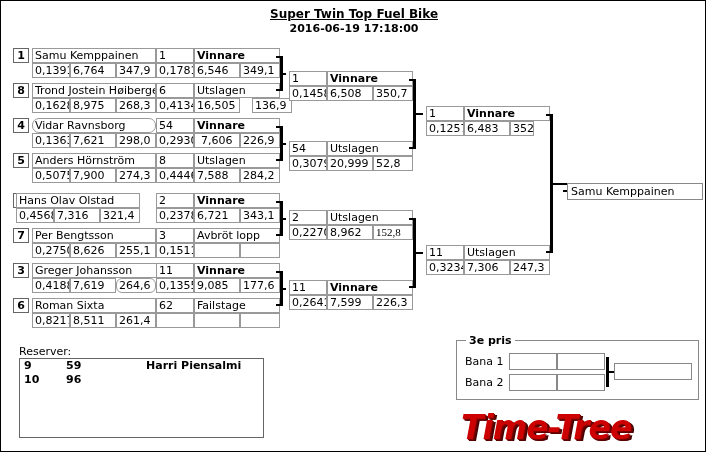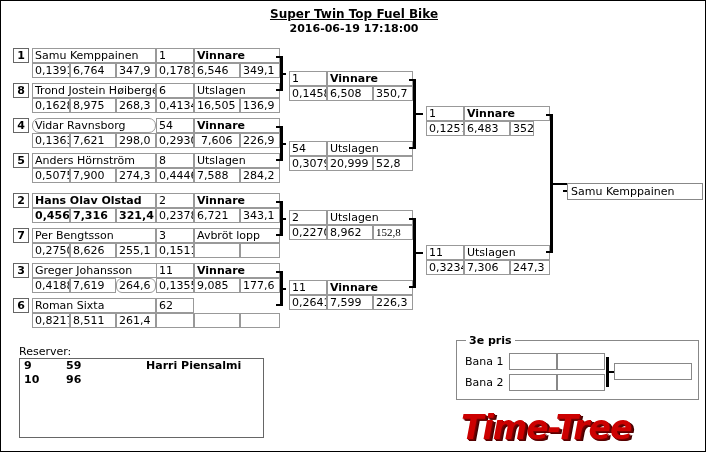--- a/index.html
+++ b/index.html
@@ -113,21 +113,21 @@
         <div class="r">
           <div class="c" style="width: 124px;">Anders Hörnström</div>
         </div>
         <div class="r">
           <div class="c" style="width: 38px;">0,5075</div>
           <div class="c" style="width: 46px;">7,900</div>
           <div class="c" style="width: 40px;">274,3</div>
         </div>
       </div>
       <div class="seed" style="left: 12px; top: 192px;">2</div>
-      <div class="gbox" style="left: 31px; top: 192px; font-weight: bold;">
+      <div class="gbox" style="left: 15px; top: 192px;">
         <div class="r">
           <div class="c" style="width: 124px;">Hans Olav Olstad</div>
         </div>
         <div class="r">
           <div class="c" style="width: 38px;">0,4568</div>
           <div class="c" style="width: 46px;">7,316</div>
           <div class="c" style="width: 40px;">321,4</div>
         </div>
       </div>
       <div class="seed" style="left: 12px; top: 227px;">7</div>
@@ -175,21 +175,21 @@
         </div>
       </div>
       <div class="gbox" style="left: 155px; top: 82px;">
         <div class="r">
           <div class="c" style="width: 38px;">6</div>
           <div class="c" style="width: 86px;">Utslagen</div>
         </div>
         <div class="r">
           <div class="c" style="width: 38px;">0,4134</div>
           <div class="c" style="width: 46px;">16,505</div>
-          <div class="c" style="width: 40px;">136,9</div>
+          <div class="c" style="width: 40px; margin-left: 12px;">136,9</div>
         </div>
       </div>
       <div class="gbox" style="left: 155px; top: 117px;">
         <div class="r">
           <div class="c" style="width: 38px;">54</div>
           <div class="c win" style="width: 86px;">Vinnare</div>
         </div>
         <div class="r">
           <div class="c" style="width: 38px;">0,2930</div>
           <div class="c" style="width: 46px; padding-left: 6px;">7,606</div>
@@ -236,20 +236,21 @@
         </div>
         <div class="r">
           <div class="c" style="width: 38px;">0,1355</div>
           <div class="c" style="width: 46px;">9,085</div>
           <div class="c" style="width: 40px;">177,6</div>
         </div>
       </div>
       <div class="gbox" style="left: 155px; top: 297px;">
         <div class="r">
           <div class="c" style="width: 38px;">62</div>
+          <div class="c" style="width: 86px;">Failstage</div>
         </div>
         <div class="r">
           <div class="c" style="width: 38px;"></div>
           <div class="c" style="width: 46px;"></div>
           <div class="c" style="width: 40px;"></div>
         </div>
       </div>
       <div class="conn" style="left: 279px; top: 55px; width: 3px; height: 35px;"></div>
       <div class="conn" style="left: 279px; top: 71.5px; width: 6px; height: 2px;"></div>
       <div class="conn" style="left: 275px; top: 55px; width: 5px; height: 2px;"></div>

